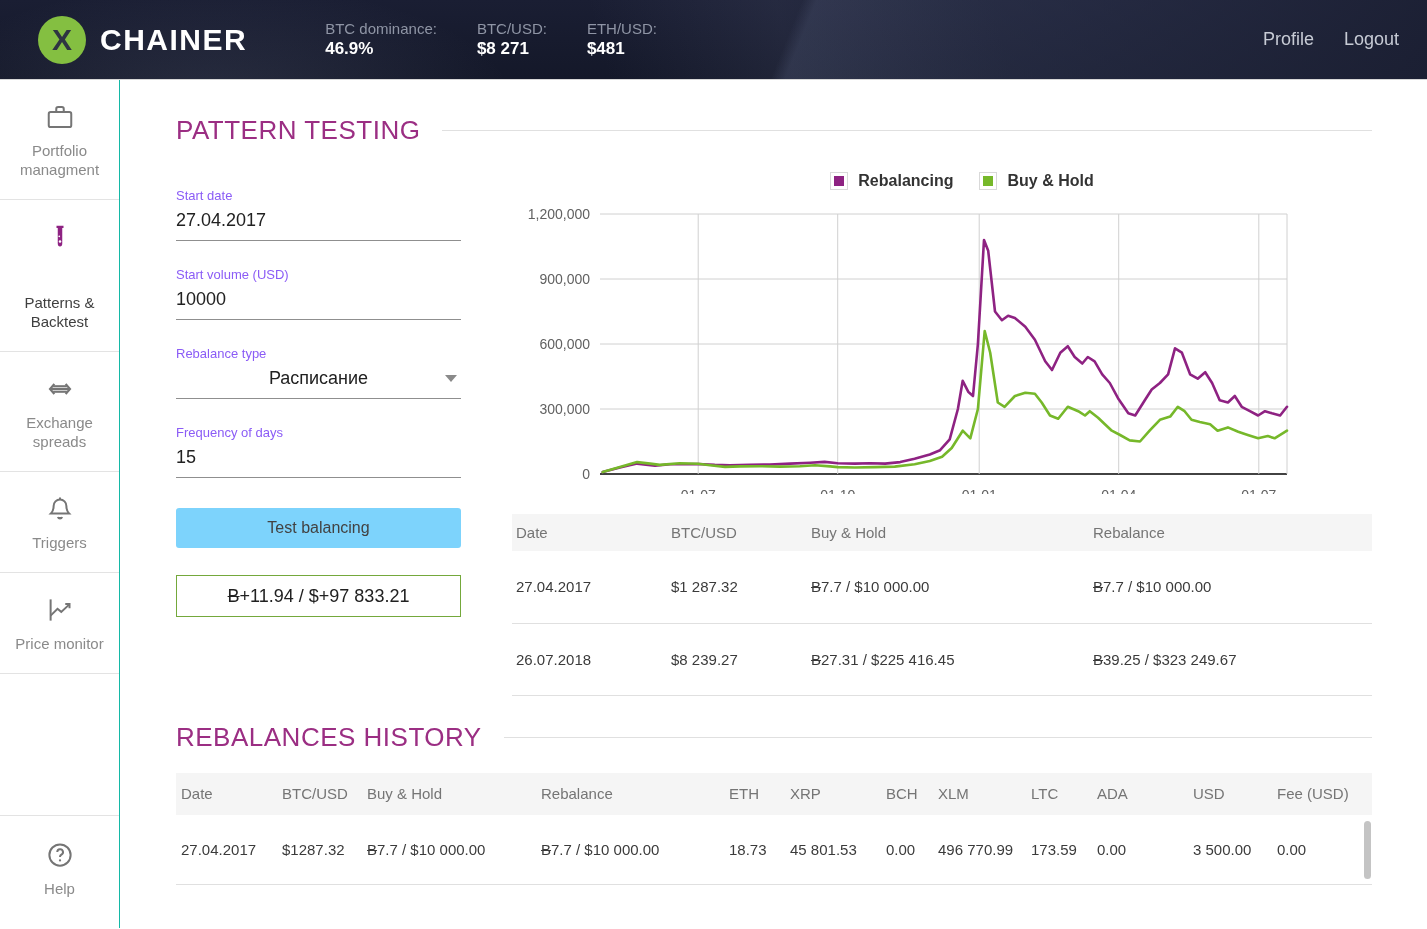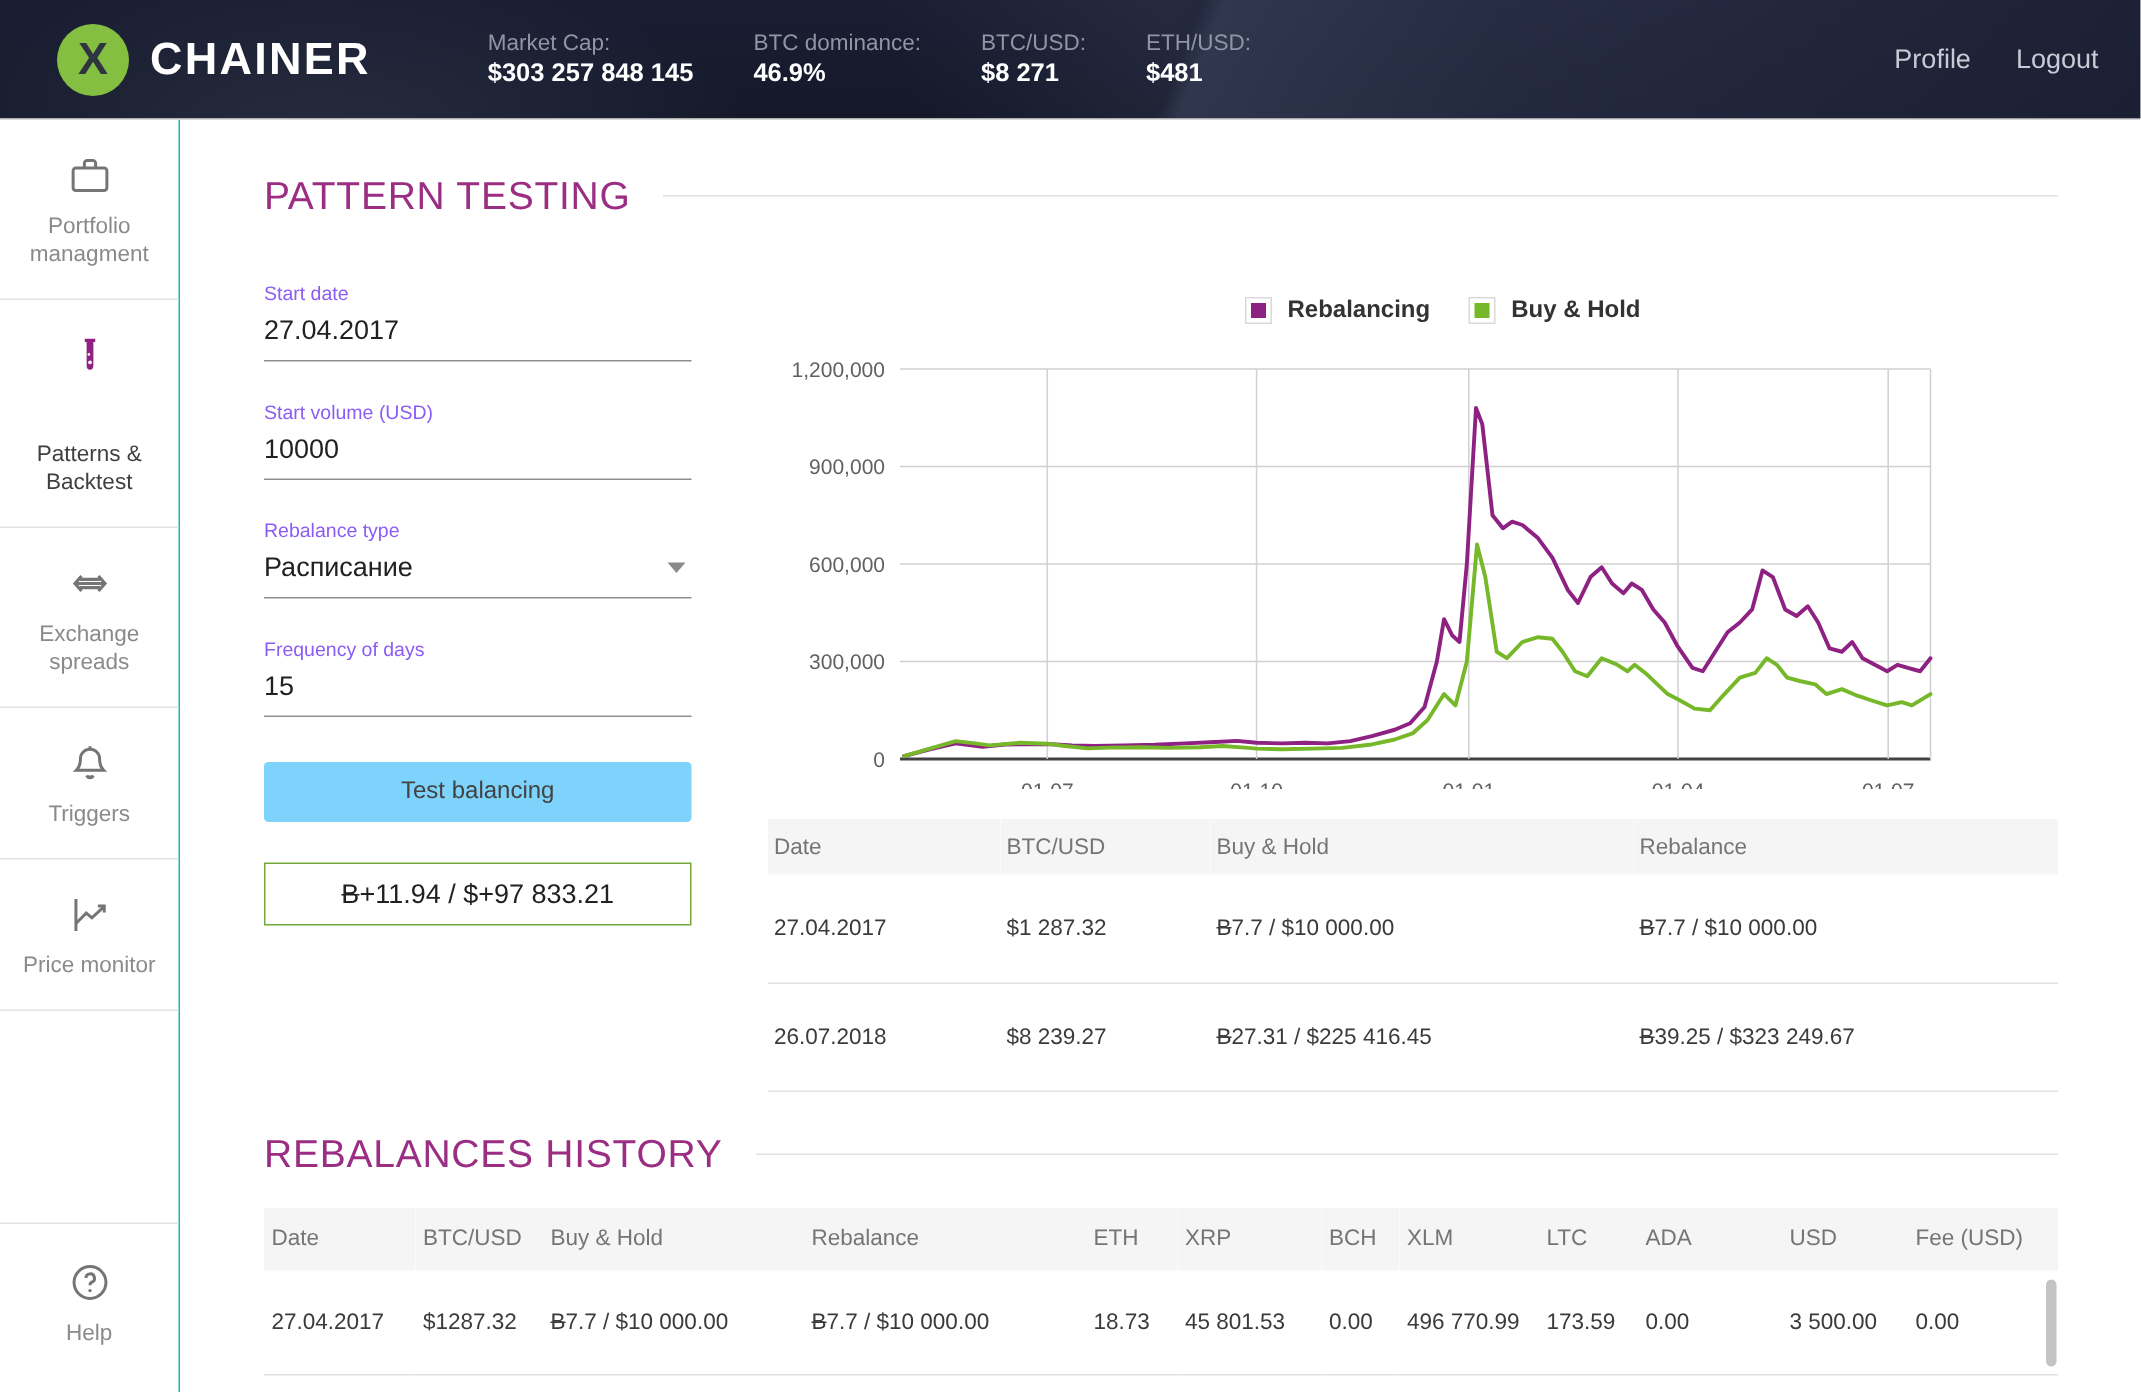--- a/index.html
+++ b/index.html
@@ -44,31 +44,31 @@
   .sec-head h1 { font-size:26px; font-weight:400; color:#9b2e83; letter-spacing:.5px; white-space:nowrap; }
   .rule { flex:1; height:1px; background:#e0e0e0; margin-left:22px; }
 
   .pattern-row { display:flex; }
   .form-col { width:285px; flex:0 0 285px; margin-right:51px; padding-top:22px; }
   .fgroup { margin-top:26px; }
   .fgroup:first-child { margin-top:0; }
   .flabel { font-size:13px; color:#8b5cf6; margin-bottom:7px; }
   .fvalue { font-size:18px; color:#212121; padding-bottom:9px; border-bottom:1px solid #8f8f8f;
     position:relative; cursor:text; }
-  .select .fvalue { cursor:pointer; }
+  .select .fvalue { cursor:pointer;text-align:center; }
   .caret { position:absolute; right:4px; top:7px; width:0; height:0;
     border-left:6px solid transparent; border-right:6px solid transparent; border-top:7px solid #8a8a8a; }
   .test-btn { margin-top:30px; width:100%; height:40px; background:#7dd3fc; border:none;
     border-radius:3px; font-size:16px; color:#424242; font-family:inherit; cursor:pointer; }
   .result-label { margin-top:30px; text-align:center; font-size:20px; font-weight:700; color:#212121; }
   .result-box { margin-top:27px; height:42px; border:1px solid #74a83b; display:flex;
     align-items:center; justify-content:center; font-size:18px; color:#212121; }
 
   .chart-col { flex:1; min-width:0; }
-  .legend { display:flex; justify-content:center; gap:26px; padding-left:40px; height:24px; align-items:flex-start;margin-top:32px; }
+  .legend { display:flex; justify-content:center; gap:26px; padding-left:40px; height:24px; align-items:flex-end; }
   .legend-item { display:flex; align-items:center; gap:10px; cursor:pointer; }
   .legend-box { width:18px; height:18px; background:#fff; border:1px solid #d9d9d9;
     display:flex; align-items:center; justify-content:center; }
   .legend-fill { width:10px; height:10px; }
   .legend-name { font-size:16px; font-weight:700; color:#333; }
   #chart-svg { width:100%; height:302px; display:block; margin-top:2px; }
   #chart-svg .tick { font-size:14px; fill:#616161; font-family:"Liberation Sans",sans-serif; }
 
   table { border-collapse:collapse; table-layout:fixed; font-size:15px; }
   .summary { width:100%; margin-top:20px; }
@@ -96,24 +96,20 @@
 <body>
 
 <header class="topbar">
   <div class="logo">
     <div class="logo-circle">
       <span>X</span>
     </div>
     <div class="brand">CHAINER</div>
   </div>
   <div class="stats">
-    <div class="stat">
-      <div class="stat-label">Market Cap:</div>
-      <div class="stat-value">$303 257 848 145</div>
-    </div>
     <div class="stat">
       <div class="stat-label">BTC dominance:</div>
       <div class="stat-value">46.9%</div>
     </div>
     <div class="stat">
       <div class="stat-label">BTC/USD:</div>
       <div class="stat-value">$8 271</div>
     </div>
     <div class="stat">
       <div class="stat-label">ETH/USD:</div>

